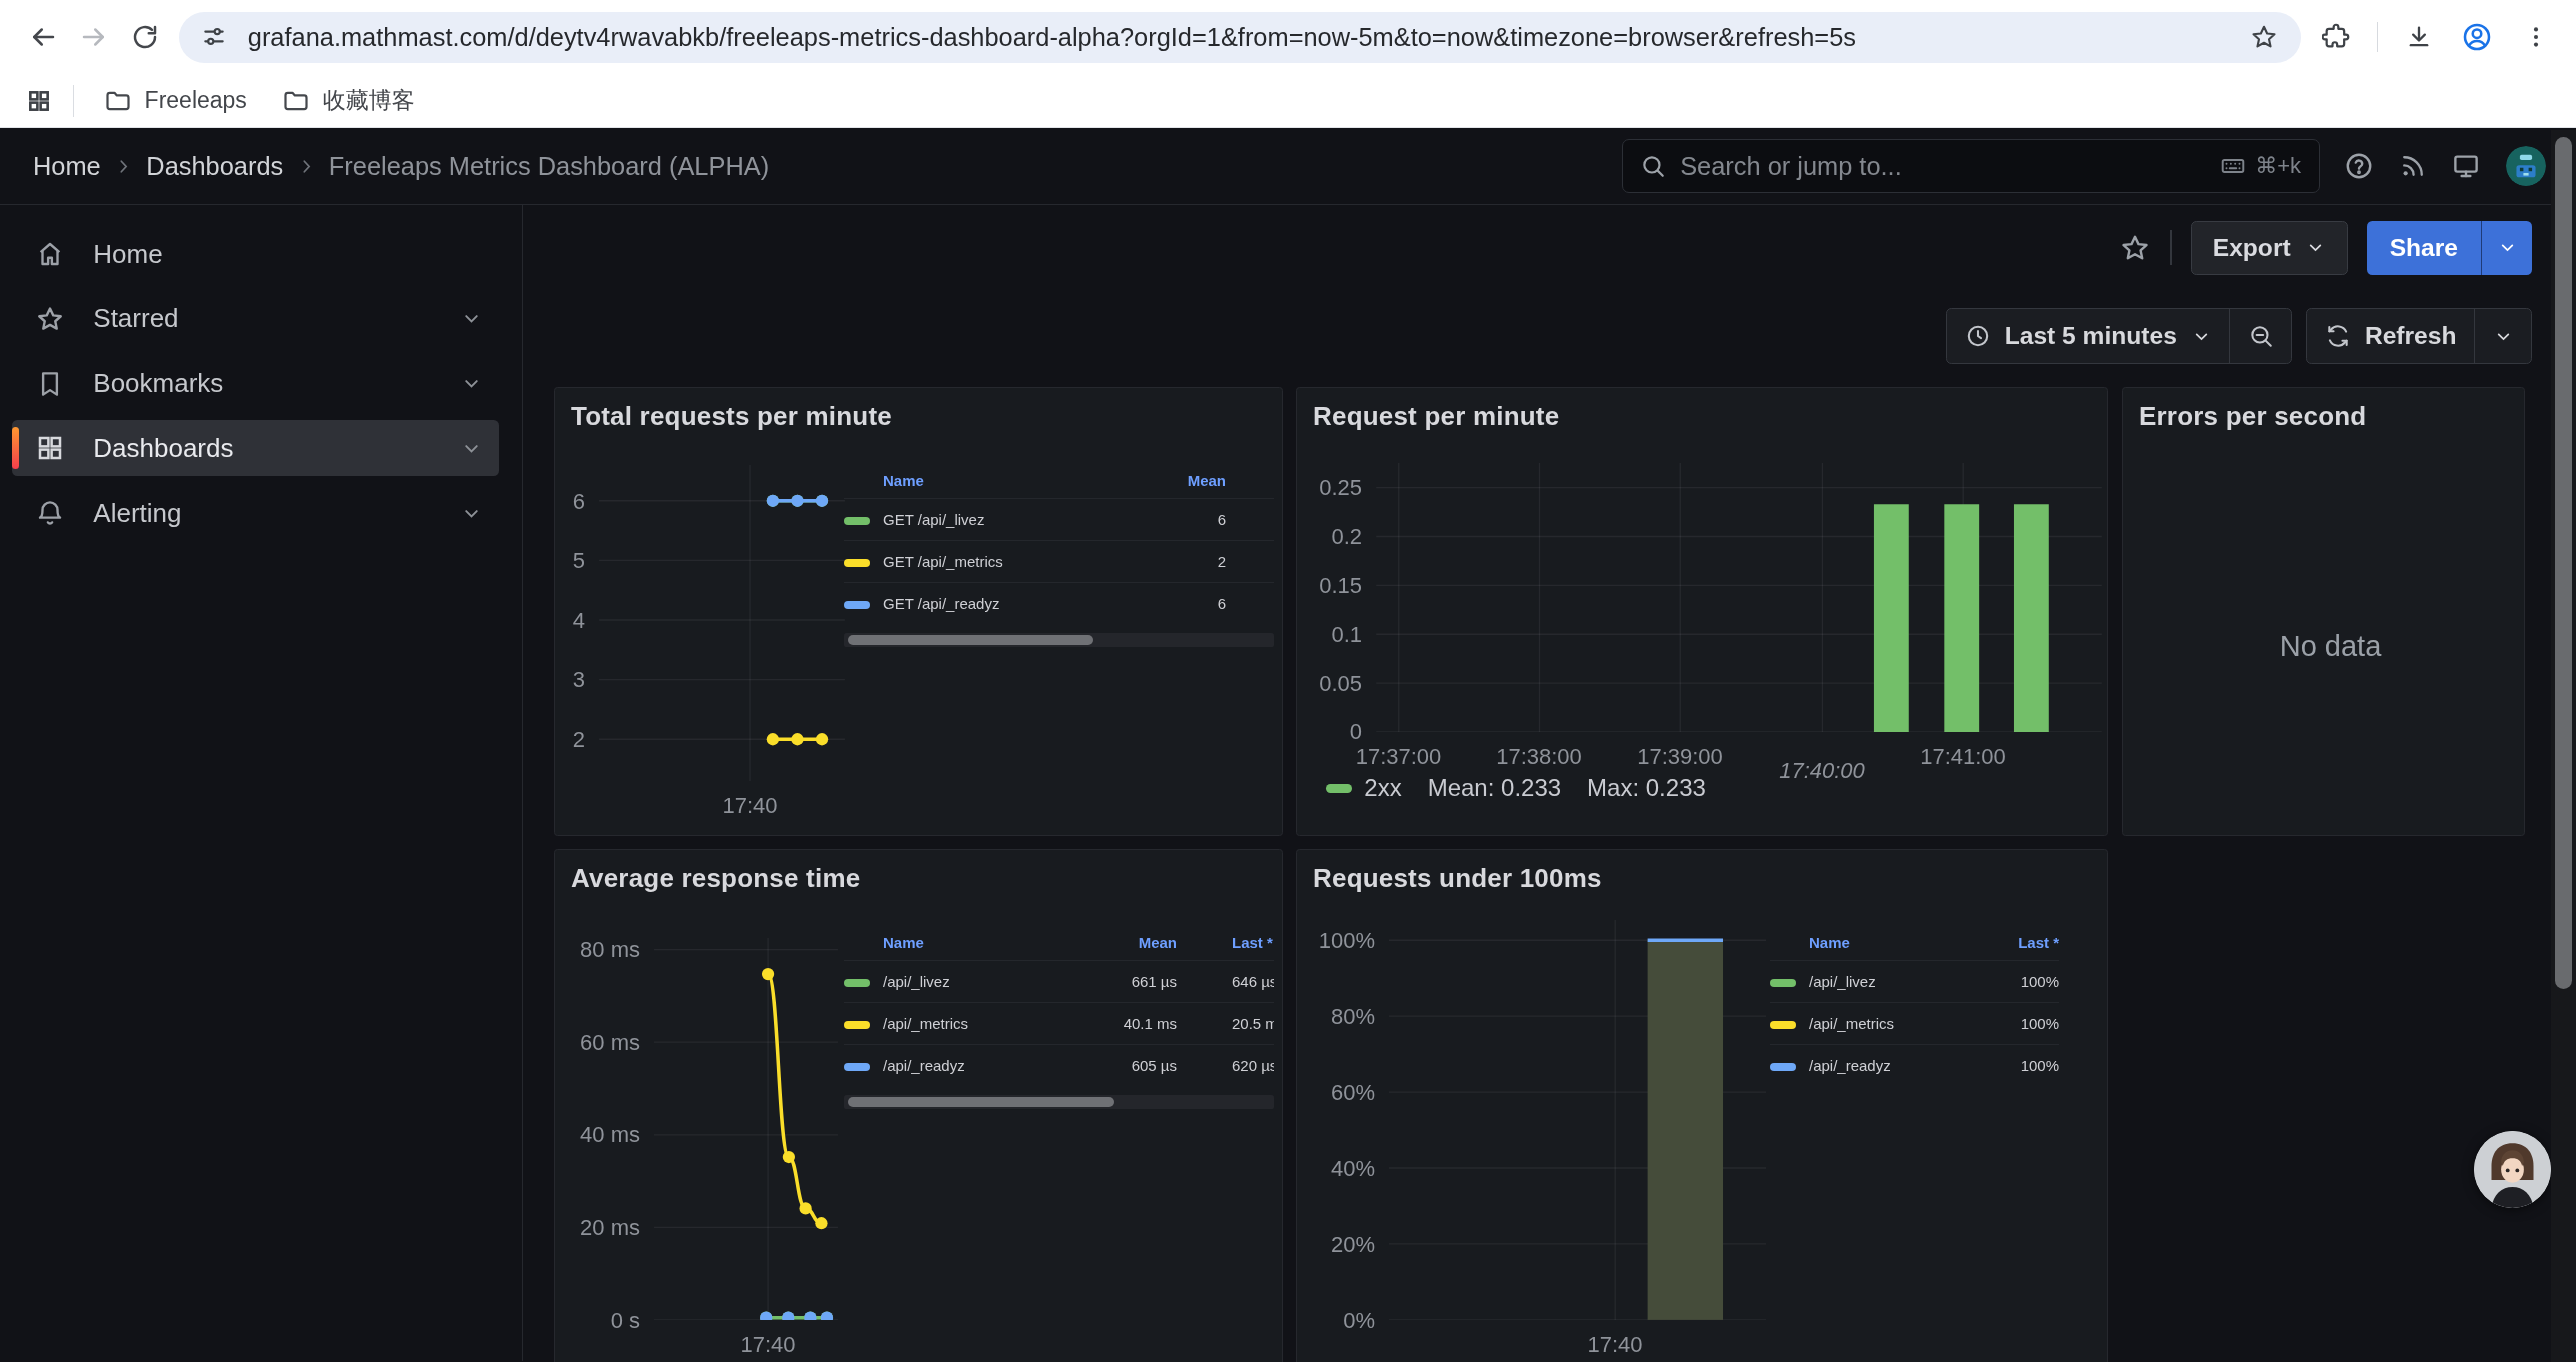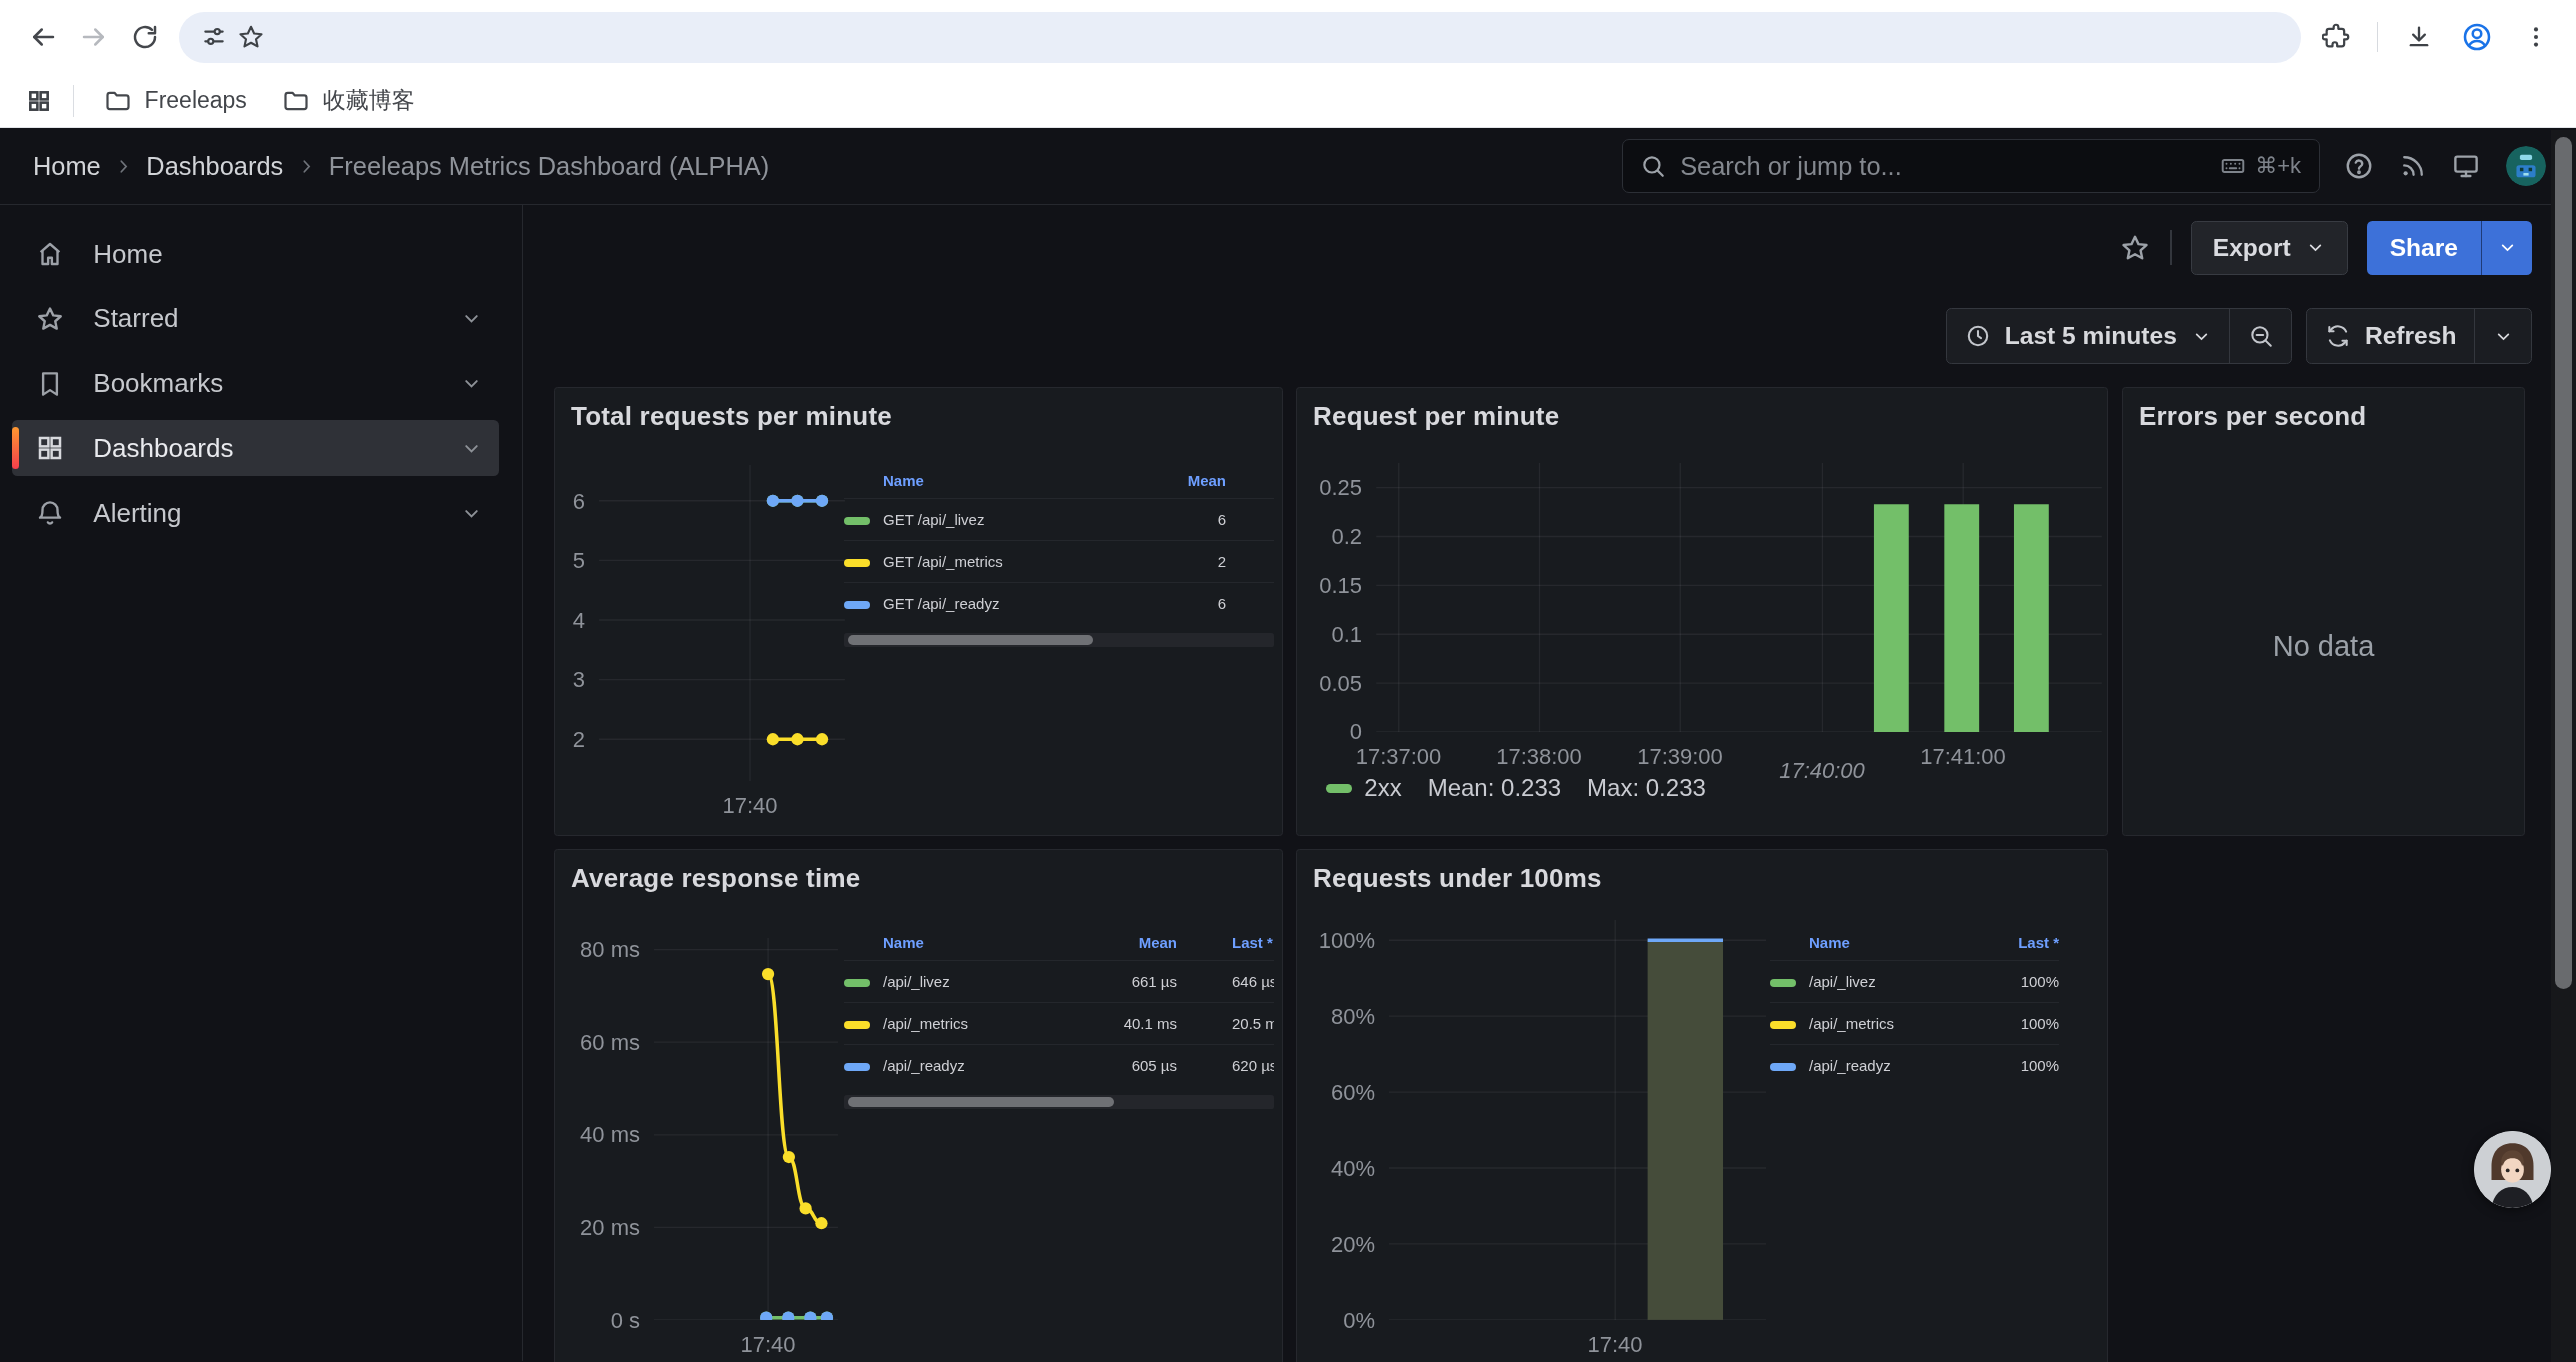--- a/index.html
+++ b/index.html
@@ -59,21 +59,21 @@
 
   .timebar { margin-top:23px; height:70px; display:flex; justify-content:flex-end; align-items:center; gap:14px; padding-right:44px; }
   .tgroup { display:flex; align-items:stretch; height:56px; background:#1b1d22; border:0.9px solid #34373e; border-radius:5.3px; color:#d8d9dd; font-size:24.6px; font-weight:700; }
   .tsec { display:flex; align-items:center; gap:14px; padding:0 17.5px; }
   .tsec + .tsec { border-left:0.9px solid #34373e; }
   .tico { color:#c3c6cc; display:flex; }
 
   .dash-grid { position:relative; margin-top:16px; height:1052px; }
   .panel { position:absolute; background:#181b1f; border:0.9px solid #26282e; border-radius:3.5px; overflow:hidden; }
   .panel-title { position:absolute; left:16px; top:12.3px; font-size:26px; font-weight:700; letter-spacing:0.2px; color:#d8d9dd; }
-  .no-data { position:absolute; left:0; width:100%; top:242px; text-align:center; font-size:29px; color:#9ba1a8; }
+  .no-data { position:absolute; left:7px; width:100%; top:242px; text-align:center; font-size:29px; color:#9ba1a8; }
 
   .ylabel { position:absolute; font-size:22px; color:#8f939a; text-align:right; }
   .xlabel { position:absolute; font-size:22px; color:#8f939a; text-align:center; }
   .plot { position:absolute; }
 
   .legend { position:absolute; overflow:hidden; font-size:15px; }
   .lg-head { display:grid; align-items:center; height:35px; color:#6e9fff; font-weight:700; }
   .lg-row { display:grid; align-items:center; height:42px; border-top:0.9px solid #24272c; color:#cfd0d5; }
   .lg-cell { white-space:nowrap; overflow:hidden; }
   .pill { width:26px; height:8.8px; border-radius:4.4px; display:inline-block; }
@@ -113,20 +113,21 @@
     <span class="chrome-icon" style="width:35px;height:35px;">
       <svg width="26" height="26" viewBox="0 0 24 24" fill="none" stroke="currentColor" stroke-width="2" stroke-linecap="round">
           <path d="M4 7h8"></path>
           <circle cx="15" cy="7" r="2.4"></circle>
           <path d="M20 7h-2.6"></path>
           <path d="M4 16h2.6"></path>
           <circle cx="9" cy="16" r="2.4"></circle>
           <path d="M12 16h8"></path>
         </svg>
     </span>
+    <span class="url-text">grafana.mathmast.com/d/deytv4rwavabkb/freeleaps-metrics-dashboard-alpha?orgId=1&amp;from=now-5m&amp;to=now&amp;timezone=browser&amp;refresh=5s</span>
     <span class="chrome-icon" style="width:39px;height:39px;">
       <svg width="28" height="28" viewBox="0 0 24 24" fill="none" stroke="currentColor" stroke-width="1.8" stroke-linejoin="round">
           <path d="M12 3.2l2.7 5.8 6.3.7-4.7 4.2 1.3 6.2-5.6-3.2-5.6 3.2 1.3-6.2L3 9.7l6.3-.7z"></path>
         </svg>
     </span>
   </div>
   <div class="chrome-right">
     <span class="chrome-icon">
       <svg width="28" height="28" viewBox="0 0 24 24" fill="none" stroke="currentColor" stroke-width="1.9" stroke-linejoin="round">
           <path d="M10 3.5a2 2 0 0 1 4 0V5h3a2 2 0 0 1 2 2v3h1.5a2 2 0 0 1 0 4H19v4a2 2 0 0 1-2 2h-4v-1.5a2 2 0 0 0-4 0V20H6a2 2 0 0 1-2-2v-4H2.5a2 2 0 0 1 0-4H4V7a2 2 0 0 1 2-2h4z"></path>

